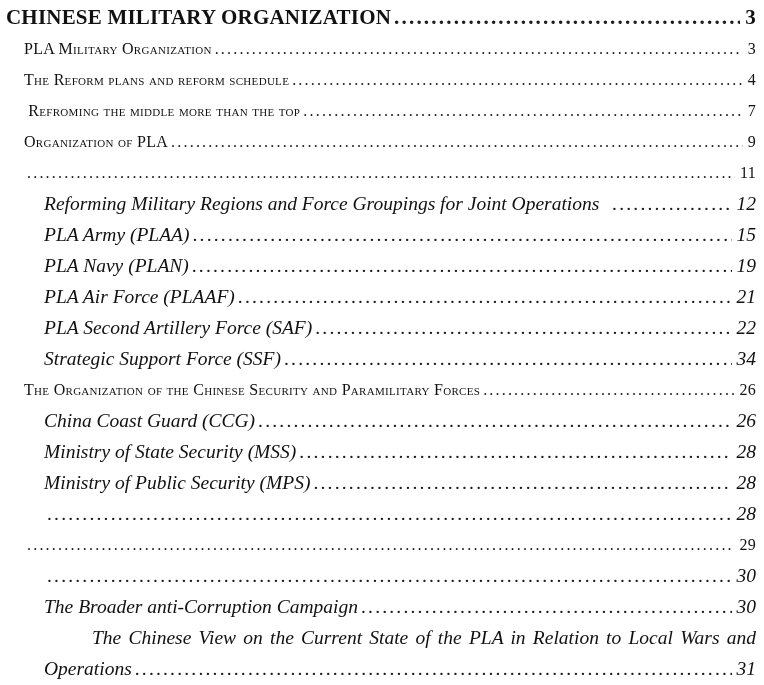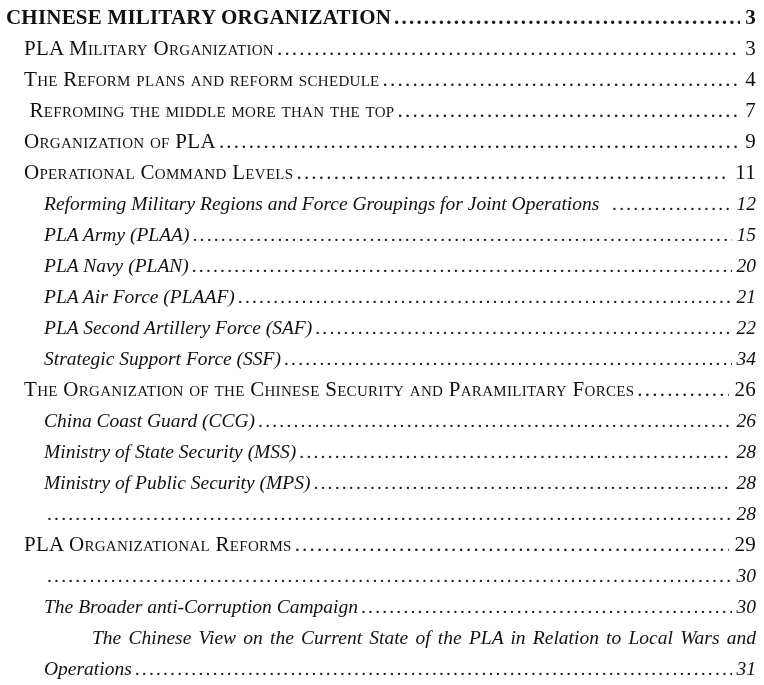--- a/index.html
+++ b/index.html
@@ -50,21 +50,21 @@
     white-space: nowrap;
   }
   .title-row {
     font-weight: bold;
     font-size: 21px;
     letter-spacing: 0.2px;
   }
   .lvl1 {
     padding-left: 18px;
     font-variant: small-caps;
-    font-size: 21px;
+    font-size: 16px;
     letter-spacing: 0.3px;
   }
   .lvl2 {
     padding-left: 38px;
     font-style: italic;
     font-size: 19.5px;
     font-family: Liberation Serif, serif;
   }
   .multi {
     padding-left: 38px;
@@ -112,41 +112,40 @@
     <span class="pg">7</span>
   </div>
 
   <div class="row lvl1">
     <span class="lbl">Organization of PLA</span>
     <span class="dots">................................................................................................................................................................................................................................................</span>
     <span class="pg">9</span>
   </div>
 
   <div class="row lvl1">
-    <span class="lbl">Operational Command Levels</span>
     <span class="dots">................................................................................................................................................................................................................................................</span>
     <span class="pg">11</span>
   </div>
 
   <div class="row lvl2">
     <span class="lbl">Reforming Military Regions and Force Groupings for Joint Operations  </span>
     <span class="dots">................................................................................................................................................................................................................................................</span>
     <span class="pg">12</span>
   </div>
 
   <div class="row lvl2">
     <span class="lbl">PLA Army (PLAA)</span>
     <span class="dots">................................................................................................................................................................................................................................................</span>
     <span class="pg">15</span>
   </div>
 
   <div class="row lvl2">
     <span class="lbl">PLA Navy (PLAN)</span>
     <span class="dots">................................................................................................................................................................................................................................................</span>
-    <span class="pg">20</span>
+    <span class="pg">19</span>
   </div>
 
   <div class="row lvl2">
     <span class="lbl">PLA Air Force (PLAAF)</span>
     <span class="dots">................................................................................................................................................................................................................................................</span>
     <span class="pg">21</span>
   </div>
 
   <div class="row lvl2">
     <span class="lbl">PLA Second Artillery Force (SAF)</span>
@@ -183,21 +182,20 @@
     <span class="dots">................................................................................................................................................................................................................................................</span>
     <span class="pg">28</span>
   </div>
 
   <div class="row lvl2">
     <span class="dots">................................................................................................................................................................................................................................................</span>
     <span class="pg">28</span>
   </div>
 
   <div class="row lvl1">
-    <span class="lbl">PLA Organizational Reforms</span>
     <span class="dots">................................................................................................................................................................................................................................................</span>
     <span class="pg">29</span>
   </div>
 
   <div class="row lvl2">
     <span class="dots">................................................................................................................................................................................................................................................</span>
     <span class="pg">30</span>
   </div>
 
   <div class="row lvl2">

